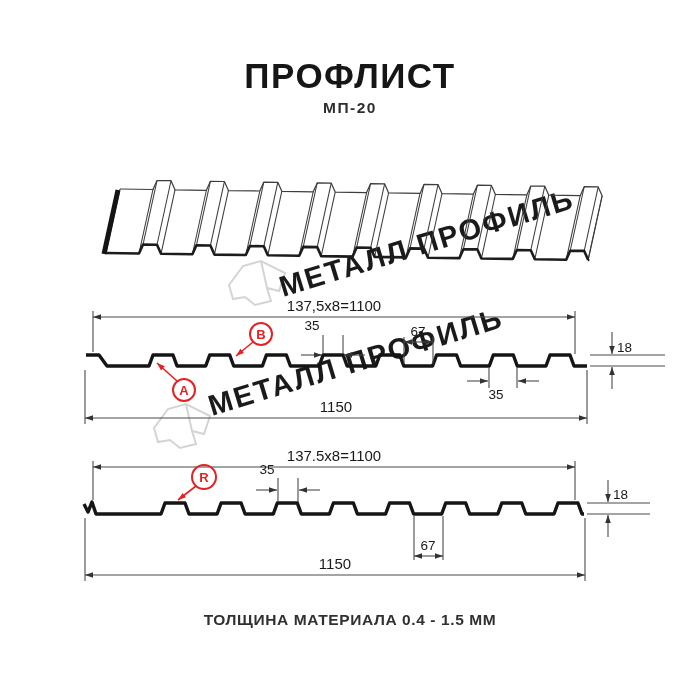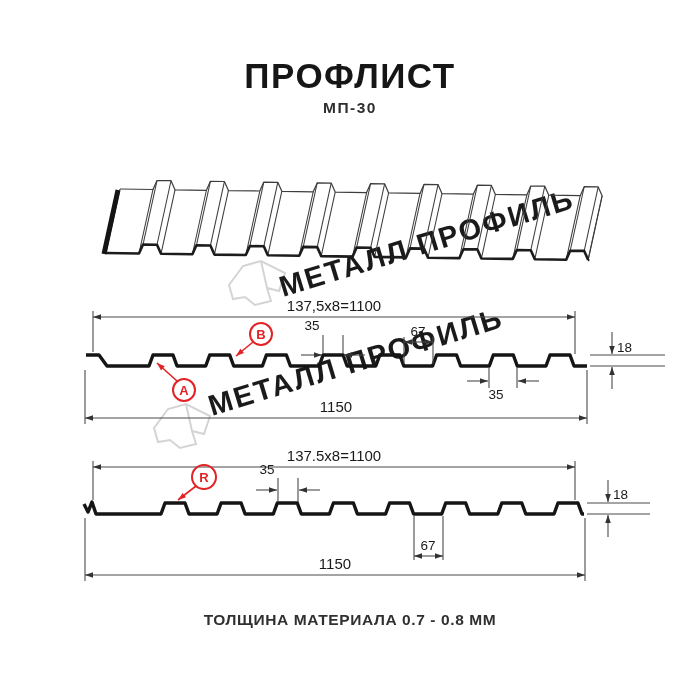--- a/index.html
+++ b/index.html
@@ -17,21 +17,21 @@
   text.dimbig{font-size:15px;}
   text.lbl{font-size:13px;font-weight:700;}
   text.wm{font-size:29px;font-weight:700;letter-spacing:2px;}
   .mid{text-anchor:middle;}
 </style>
 </head>
 <body>
 
 <div class="page">
   <div class="title">ПРОФЛИСТ</div>
-  <div class="subtitle">МП-30</div>
+  <div class="subtitle">МП-20</div>
 
   <svg id="drawing" width="700" height="700" viewBox="0 0 700 700">
 
     <g>
       <path d="M2 24 L16 5 L34 0 L58 12 L52 30 L40 27 L44 40 L28 44 L18 36 L6 38 Z M40 27 L34 0" transform="translate(227,261)" fill="none" stroke="#d4d4d4" stroke-width="2"></path>
       <text class="wm" transform="translate(283,297) rotate(-17)" fill="#d4d4d4">МЕТАЛЛ ПРОФИЛЬ</text>
     </g>
     <g>
       <path d="M2 24 L16 5 L34 0 L58 12 L52 30 L40 27 L44 40 L28 44 L18 36 L6 38 Z M40 27 L34 0" transform="translate(152,404)" fill="none" stroke="#d4d4d4" stroke-width="2"></path>
       <text class="wm" transform="translate(212,416) rotate(-17)" fill="#d4d4d4">МЕТАЛЛ ПРОФИЛЬ</text>
@@ -180,14 +180,14 @@
       <text class="dim mid" x="428" y="550">67</text>
       <text class="dim" x="613" y="499">18</text>
       <text class="dimbig mid" x="335" y="569">1150</text>
       <g>
         <circle cx="204" cy="477" r="12" fill="none" stroke="#e32226" stroke-width="2"></circle>
         <text class="lbl mid" x="204" y="482" style="fill:#e32226">R</text>
       </g>
     </g>
   </svg>
 
-  <div class="footer">ТОЛЩИНА МАТЕРИАЛА 0.7 - 0.8 ММ</div>
+  <div class="footer">ТОЛЩИНА МАТЕРИАЛА 0.4 - 1.5 ММ</div>
 </div>
 
 </body></html>

